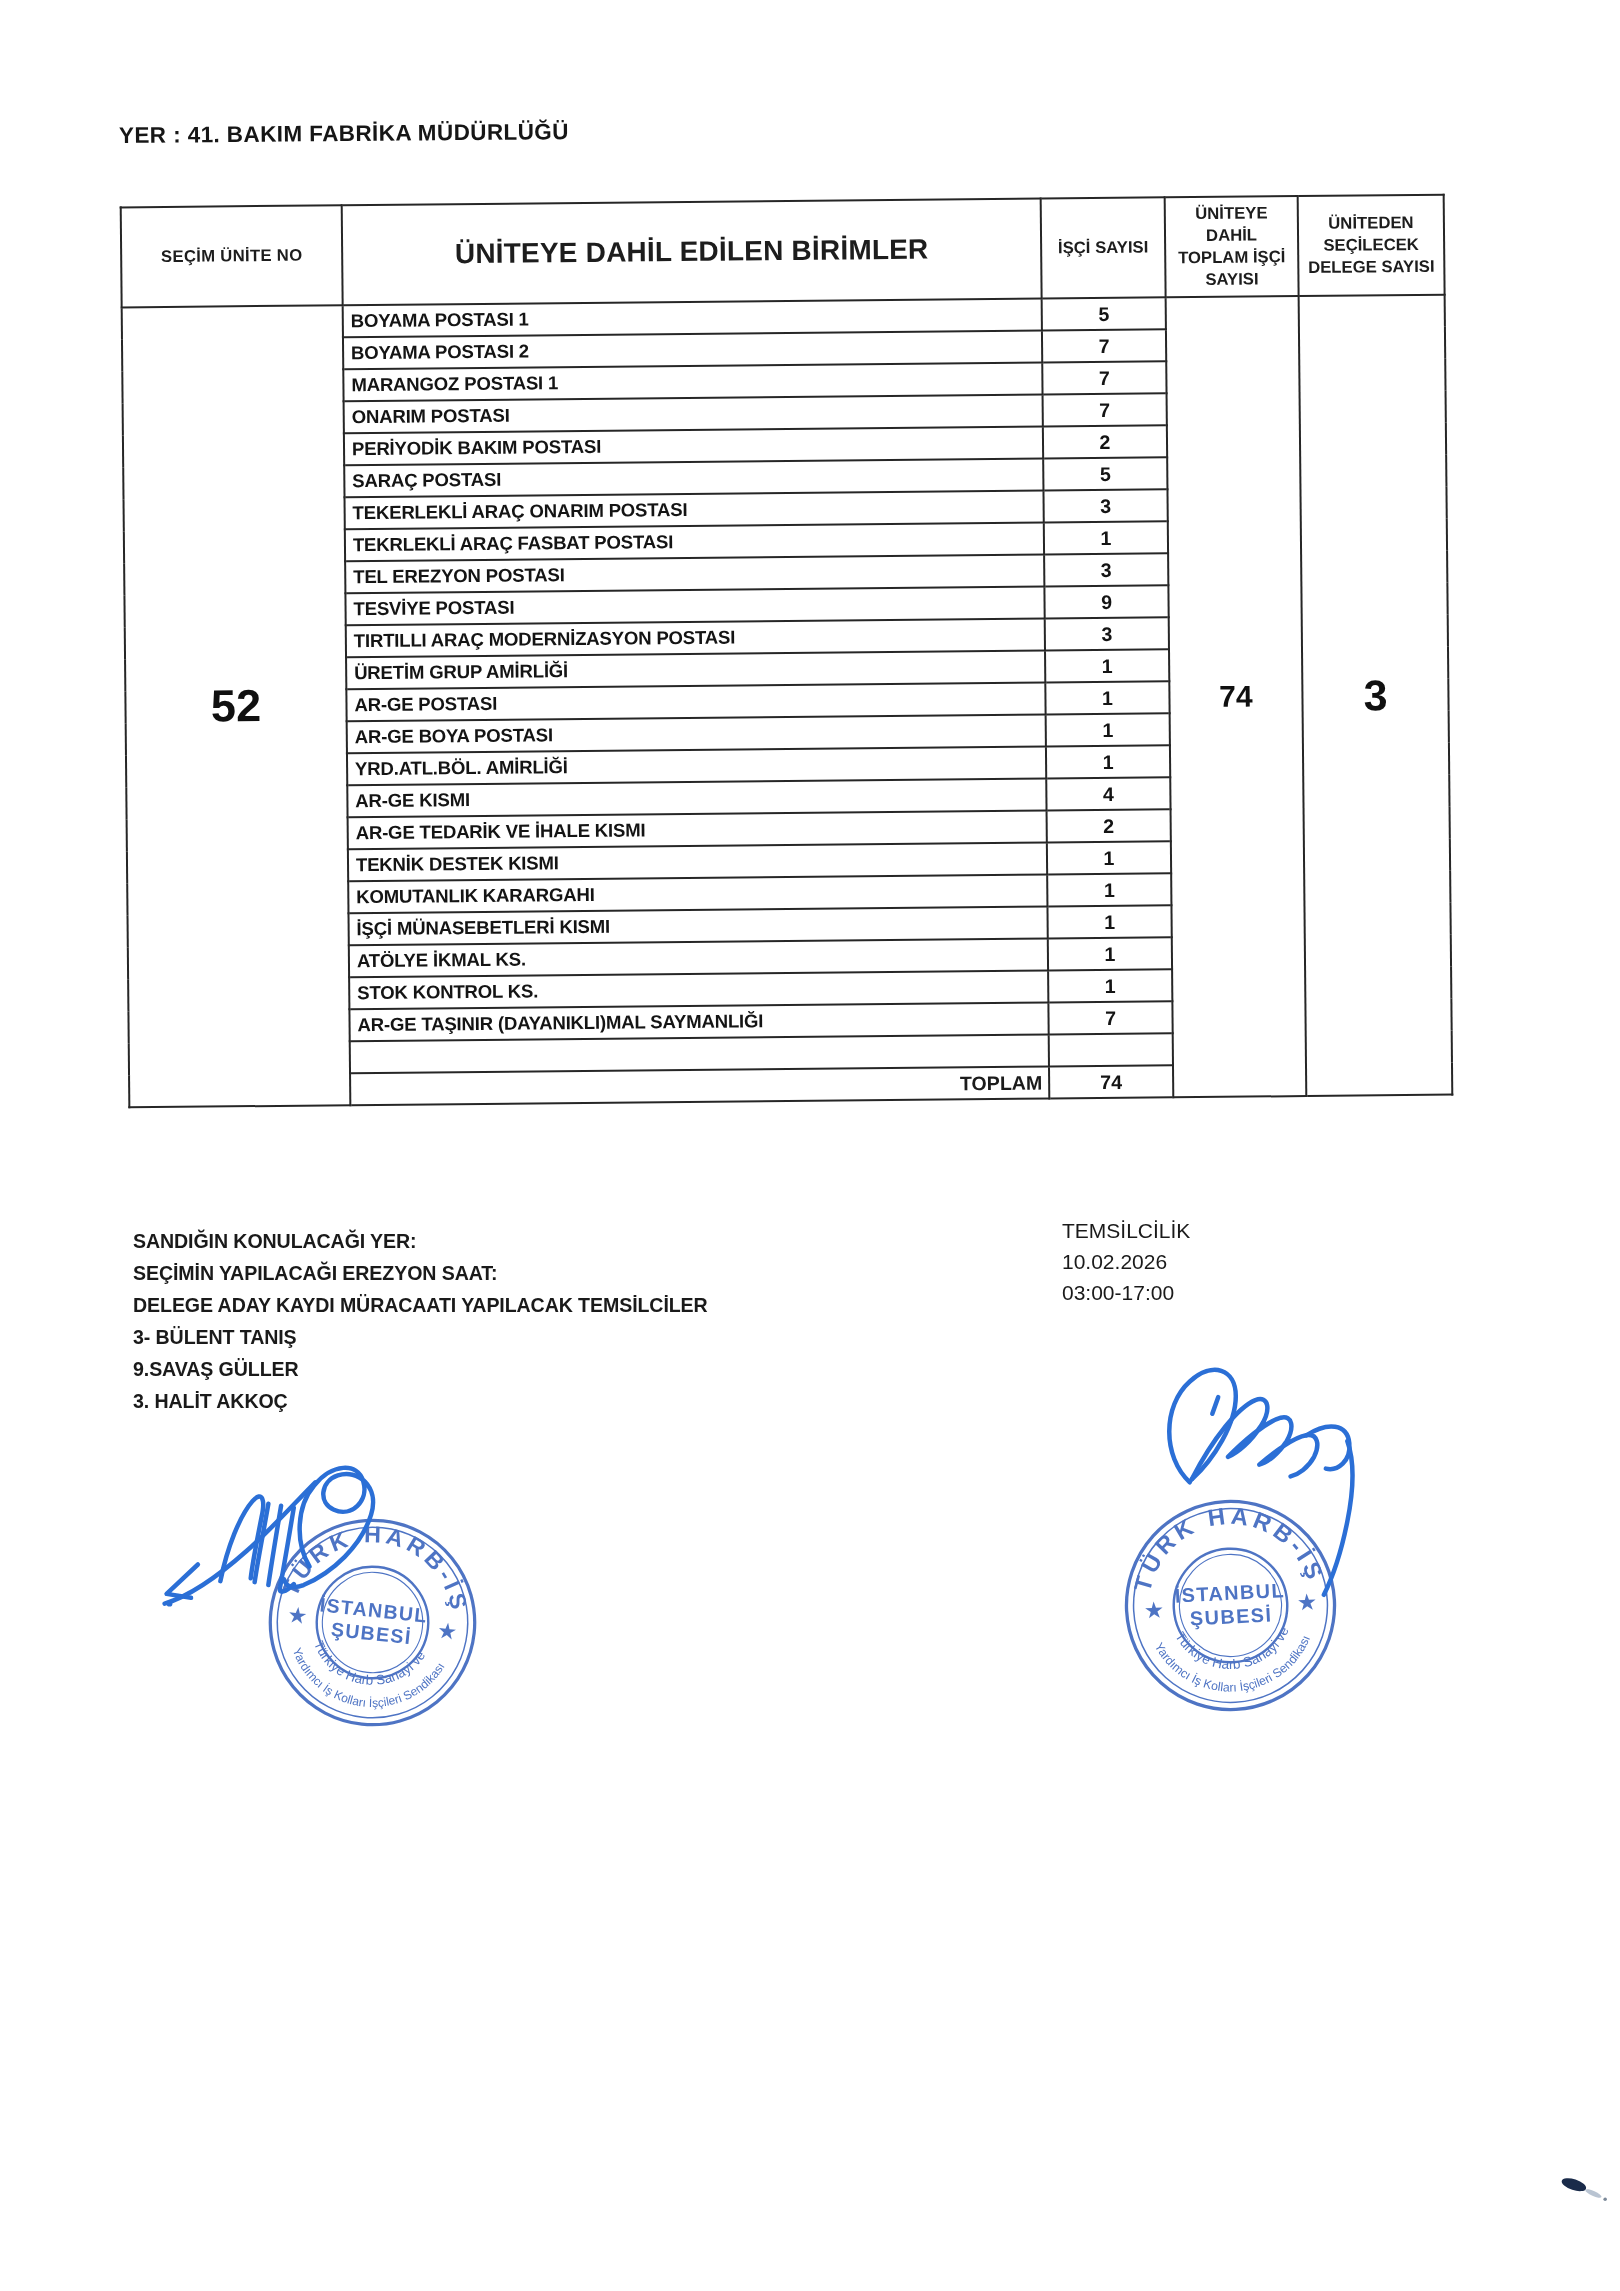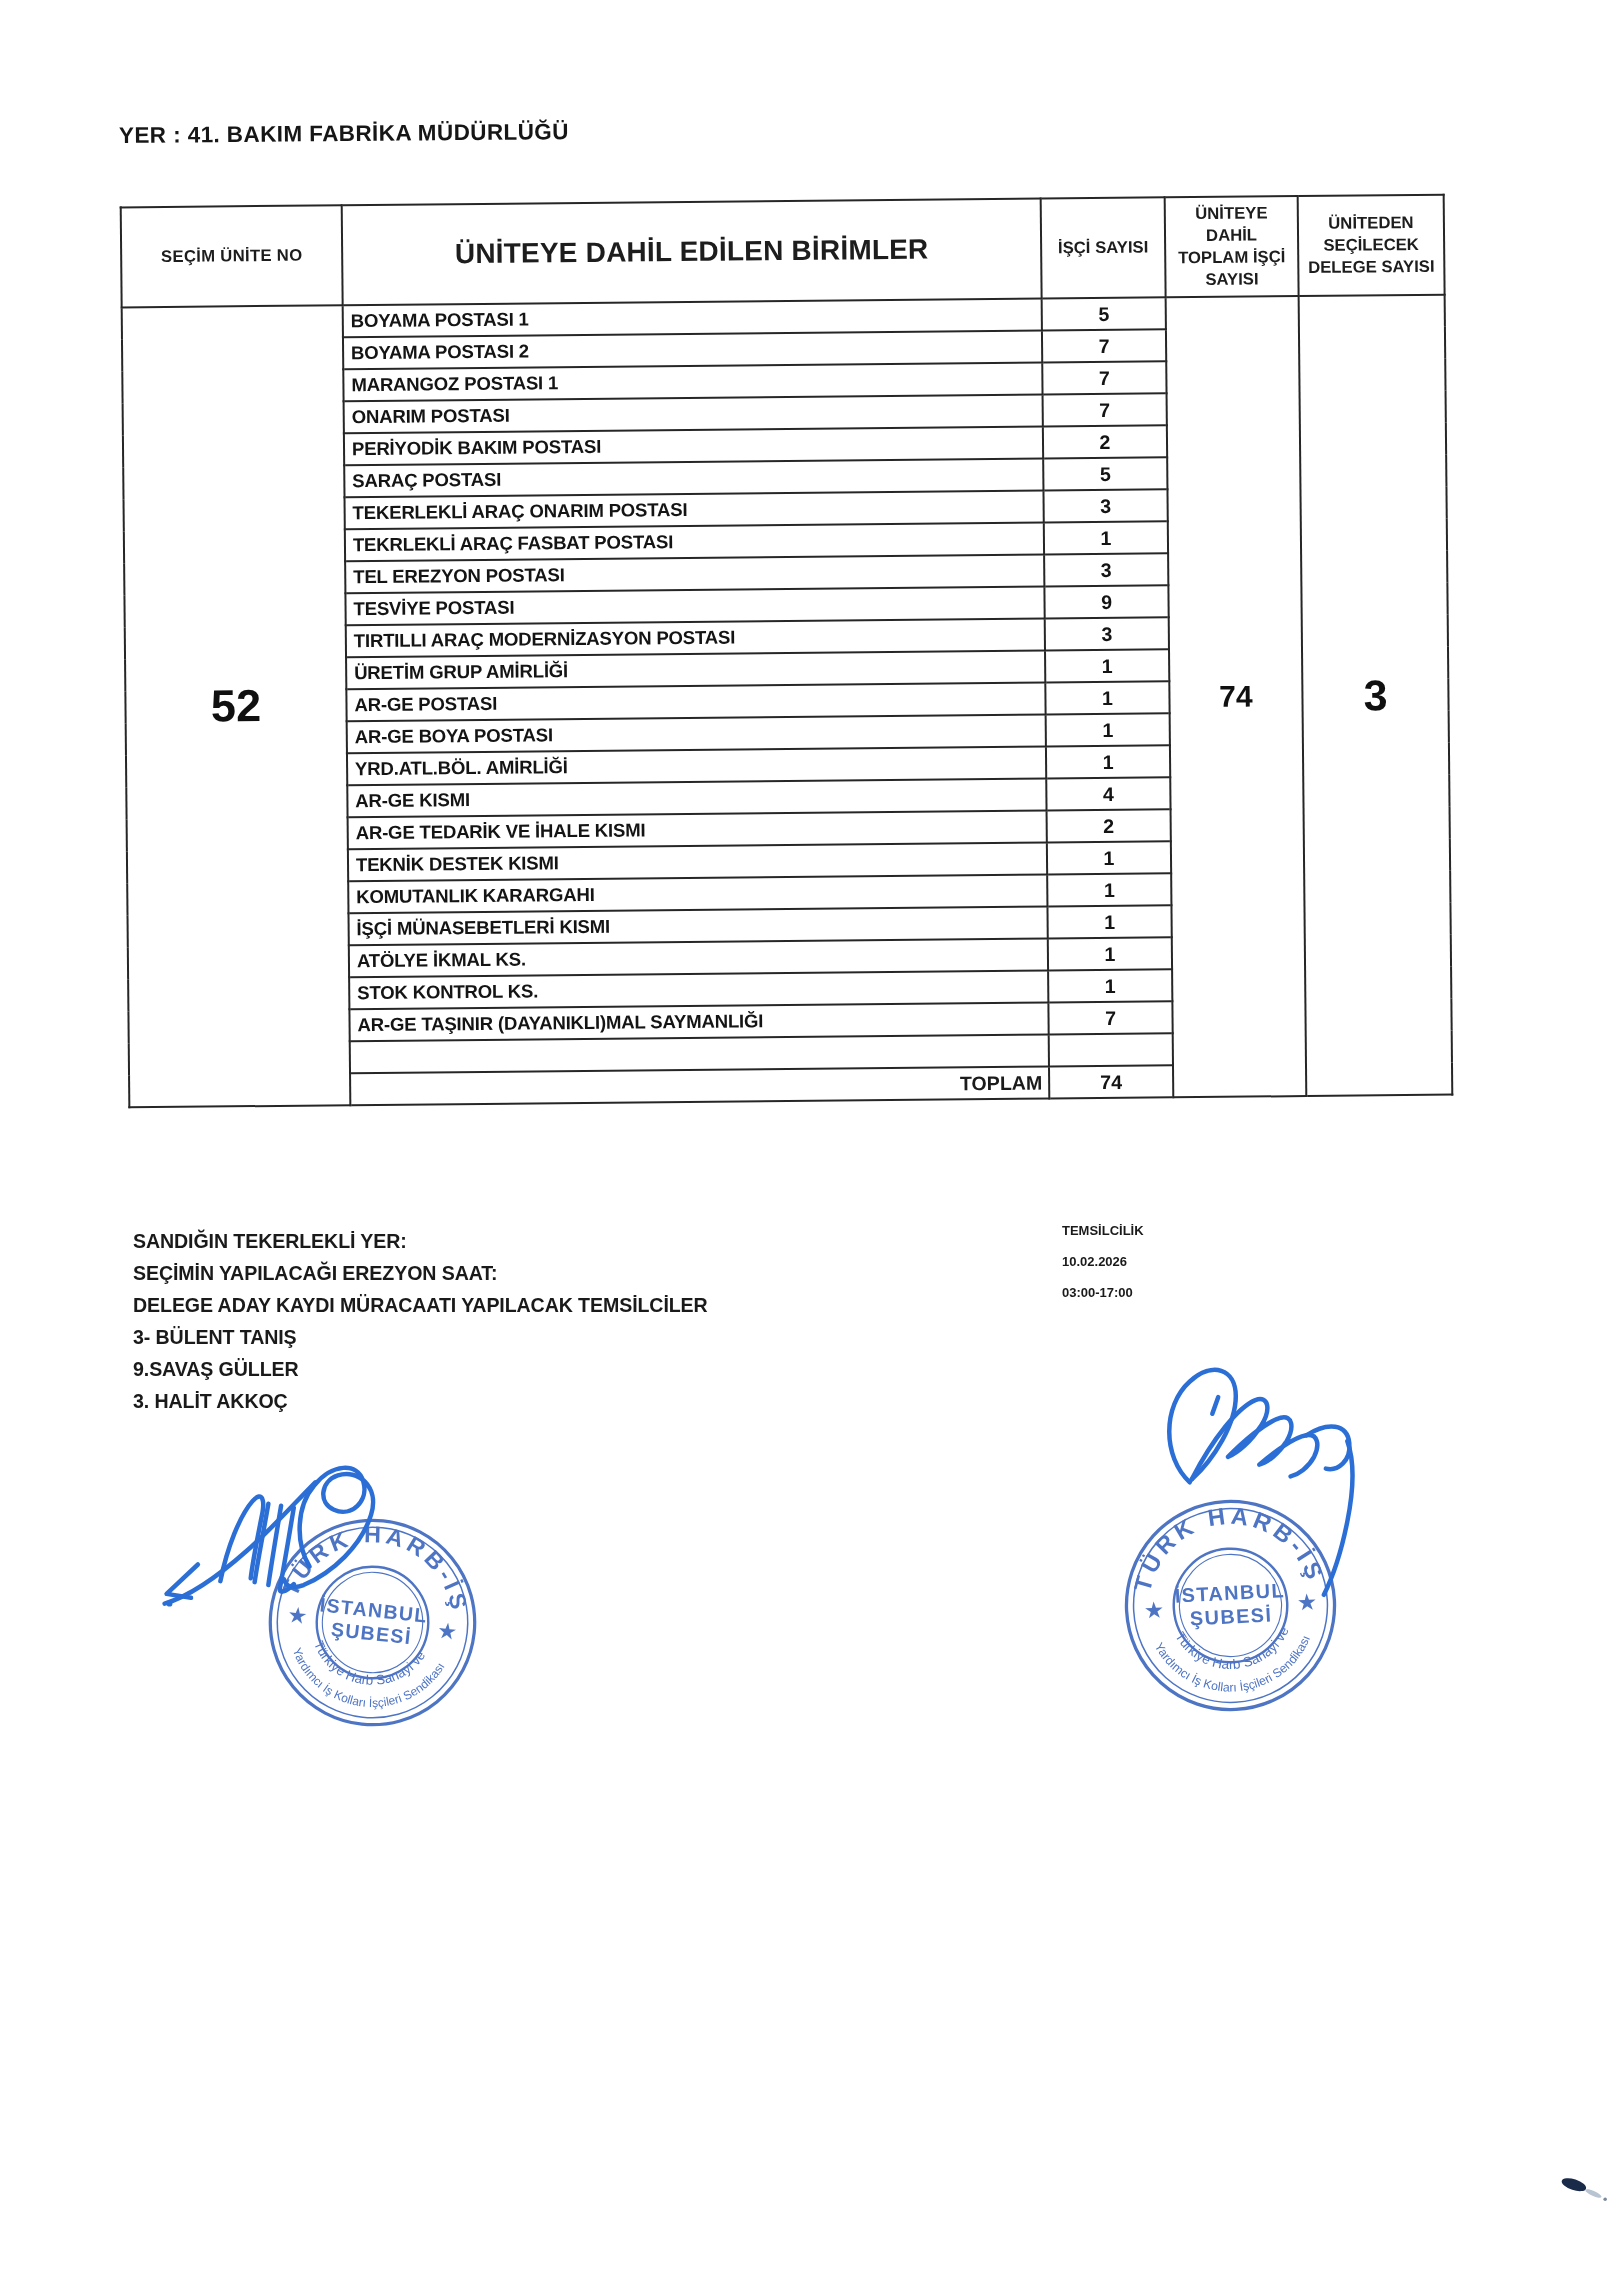--- a/index.html
+++ b/index.html
@@ -37,21 +37,21 @@
   td.count{font-size:19.6px;font-weight:bold;text-align:center;color:#141414;}
   td.unit-no{font-size:45px;font-weight:bold;text-align:center;color:#101010;}
   td.total-workers{font-size:30px;font-weight:bold;text-align:center;color:#101010;}
   td.delegate{font-size:43px;font-weight:bold;text-align:center;color:#101010;}
   td.toplam-label{font-size:19.6px;font-weight:bold;text-align:right;padding-right:5.9px;}
   .footer-left{
     position:absolute;left:133px;top:1225px;font-size:19.6px;font-weight:bold;
     line-height:32px;color:#1a1a1a;letter-spacing:-0.1px;
   }
   .footer-right{
-    position:absolute;left:1062px;top:1215px;font-size:13px;font-weight:bold;
+    position:absolute;left:1062px;top:1215px;font-size:21px;font-weight:normal;
     line-height:31px;color:#1a1a1a;
   }
   .stamp{position:absolute;color:#4069bf;opacity:0.92;}
   .stamp-left{left:261px;top:1511px;width:223px;height:223px;transform:rotate(6deg);}
   .stamp-right{left:1117px;top:1492px;width:227px;height:227px;transform:rotate(-3deg);}
   .sig{position:absolute;}
   .sig path{fill:none;stroke:#2b6fd6;stroke-width:4.6;stroke-linecap:round;stroke-linejoin:round;}
   .sig-left{left:147px;top:1449px;width:274px;height:186px;}
   .sig-right{left:1135px;top:1353px;width:274px;height:284px;}
   .smudge{position:absolute;left:1556px;top:2172px;width:69px;height:43px;}
@@ -183,21 +183,21 @@
         </tr>
         <tr>
           <td class="toplam-label">TOPLAM</td>
           <td class="count">74</td>
         </tr>
       </tbody>
   </table>
 </div>
 
 <div class="footer-left">
-  <div>SANDIĞIN TEKERLEKLİ YER:</div>
+  <div>SANDIĞIN KONULACAĞI YER:</div>
   <div>SEÇİMİN YAPILACAĞI EREZYON SAAT:</div>
   <div>DELEGE ADAY KAYDI MÜRACAATI YAPILACAK TEMSİLCİLER</div>
   <div>3- BÜLENT TANIŞ</div>
   <div>9.SAVAŞ GÜLLER</div>
   <div>3. HALİT AKKOÇ</div>
 </div>
 
 <div class="footer-right">
   <div>TEMSİLCİLİK</div>
   <div>10.02.2026</div>

